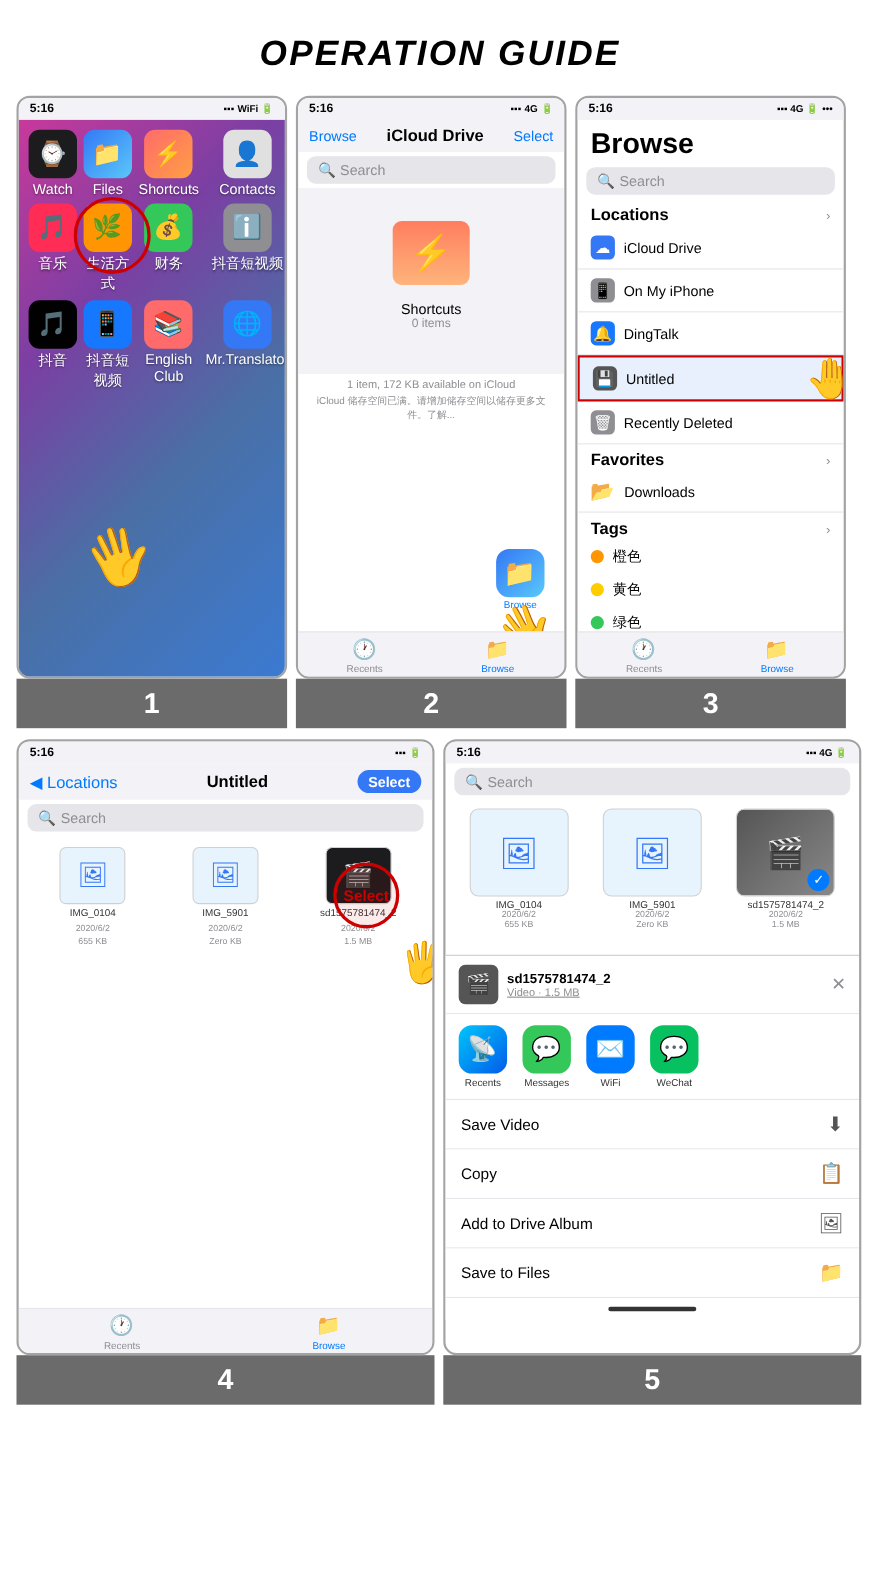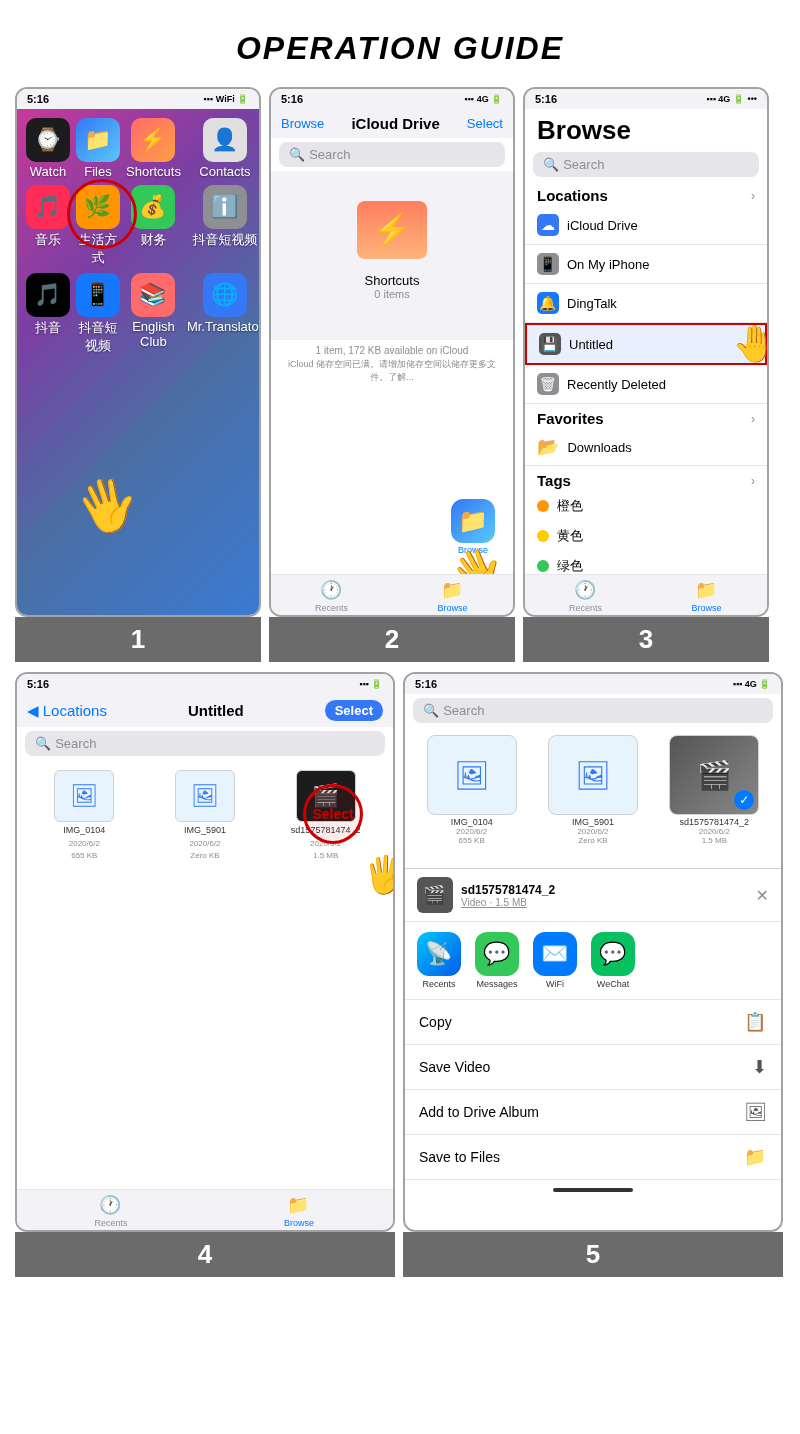--- a/index.html
+++ b/index.html
@@ -785,26 +785,26 @@
         <div class="share-app">
           <div class="share-app-icon mail-ico">✉️</div>
           <span class="share-app-label">WiFi</span>
         </div>
         <div class="share-app">
           <div class="share-app-icon wechat-ico">💬</div>
           <span class="share-app-label">WeChat</span>
         </div>
       </div>
       <div class="action-row">
+        <span>Save Video</span>
+        <span class="action-icon">⬇</span>
+      </div>
+      <div class="action-row">
         <span>Copy</span>
         <span class="action-icon">📋</span>
-      </div>
-      <div class="action-row">
-        <span>Save Video</span>
-        <span class="action-icon">⬇</span>
       </div>
       <div class="action-row">
         <span>Add to Drive Album</span>
         <span class="action-icon">🖼</span>
       </div>
       <div class="action-row">
         <span>Save to Files</span>
         <span class="action-icon">📁</span>
       </div>
 

